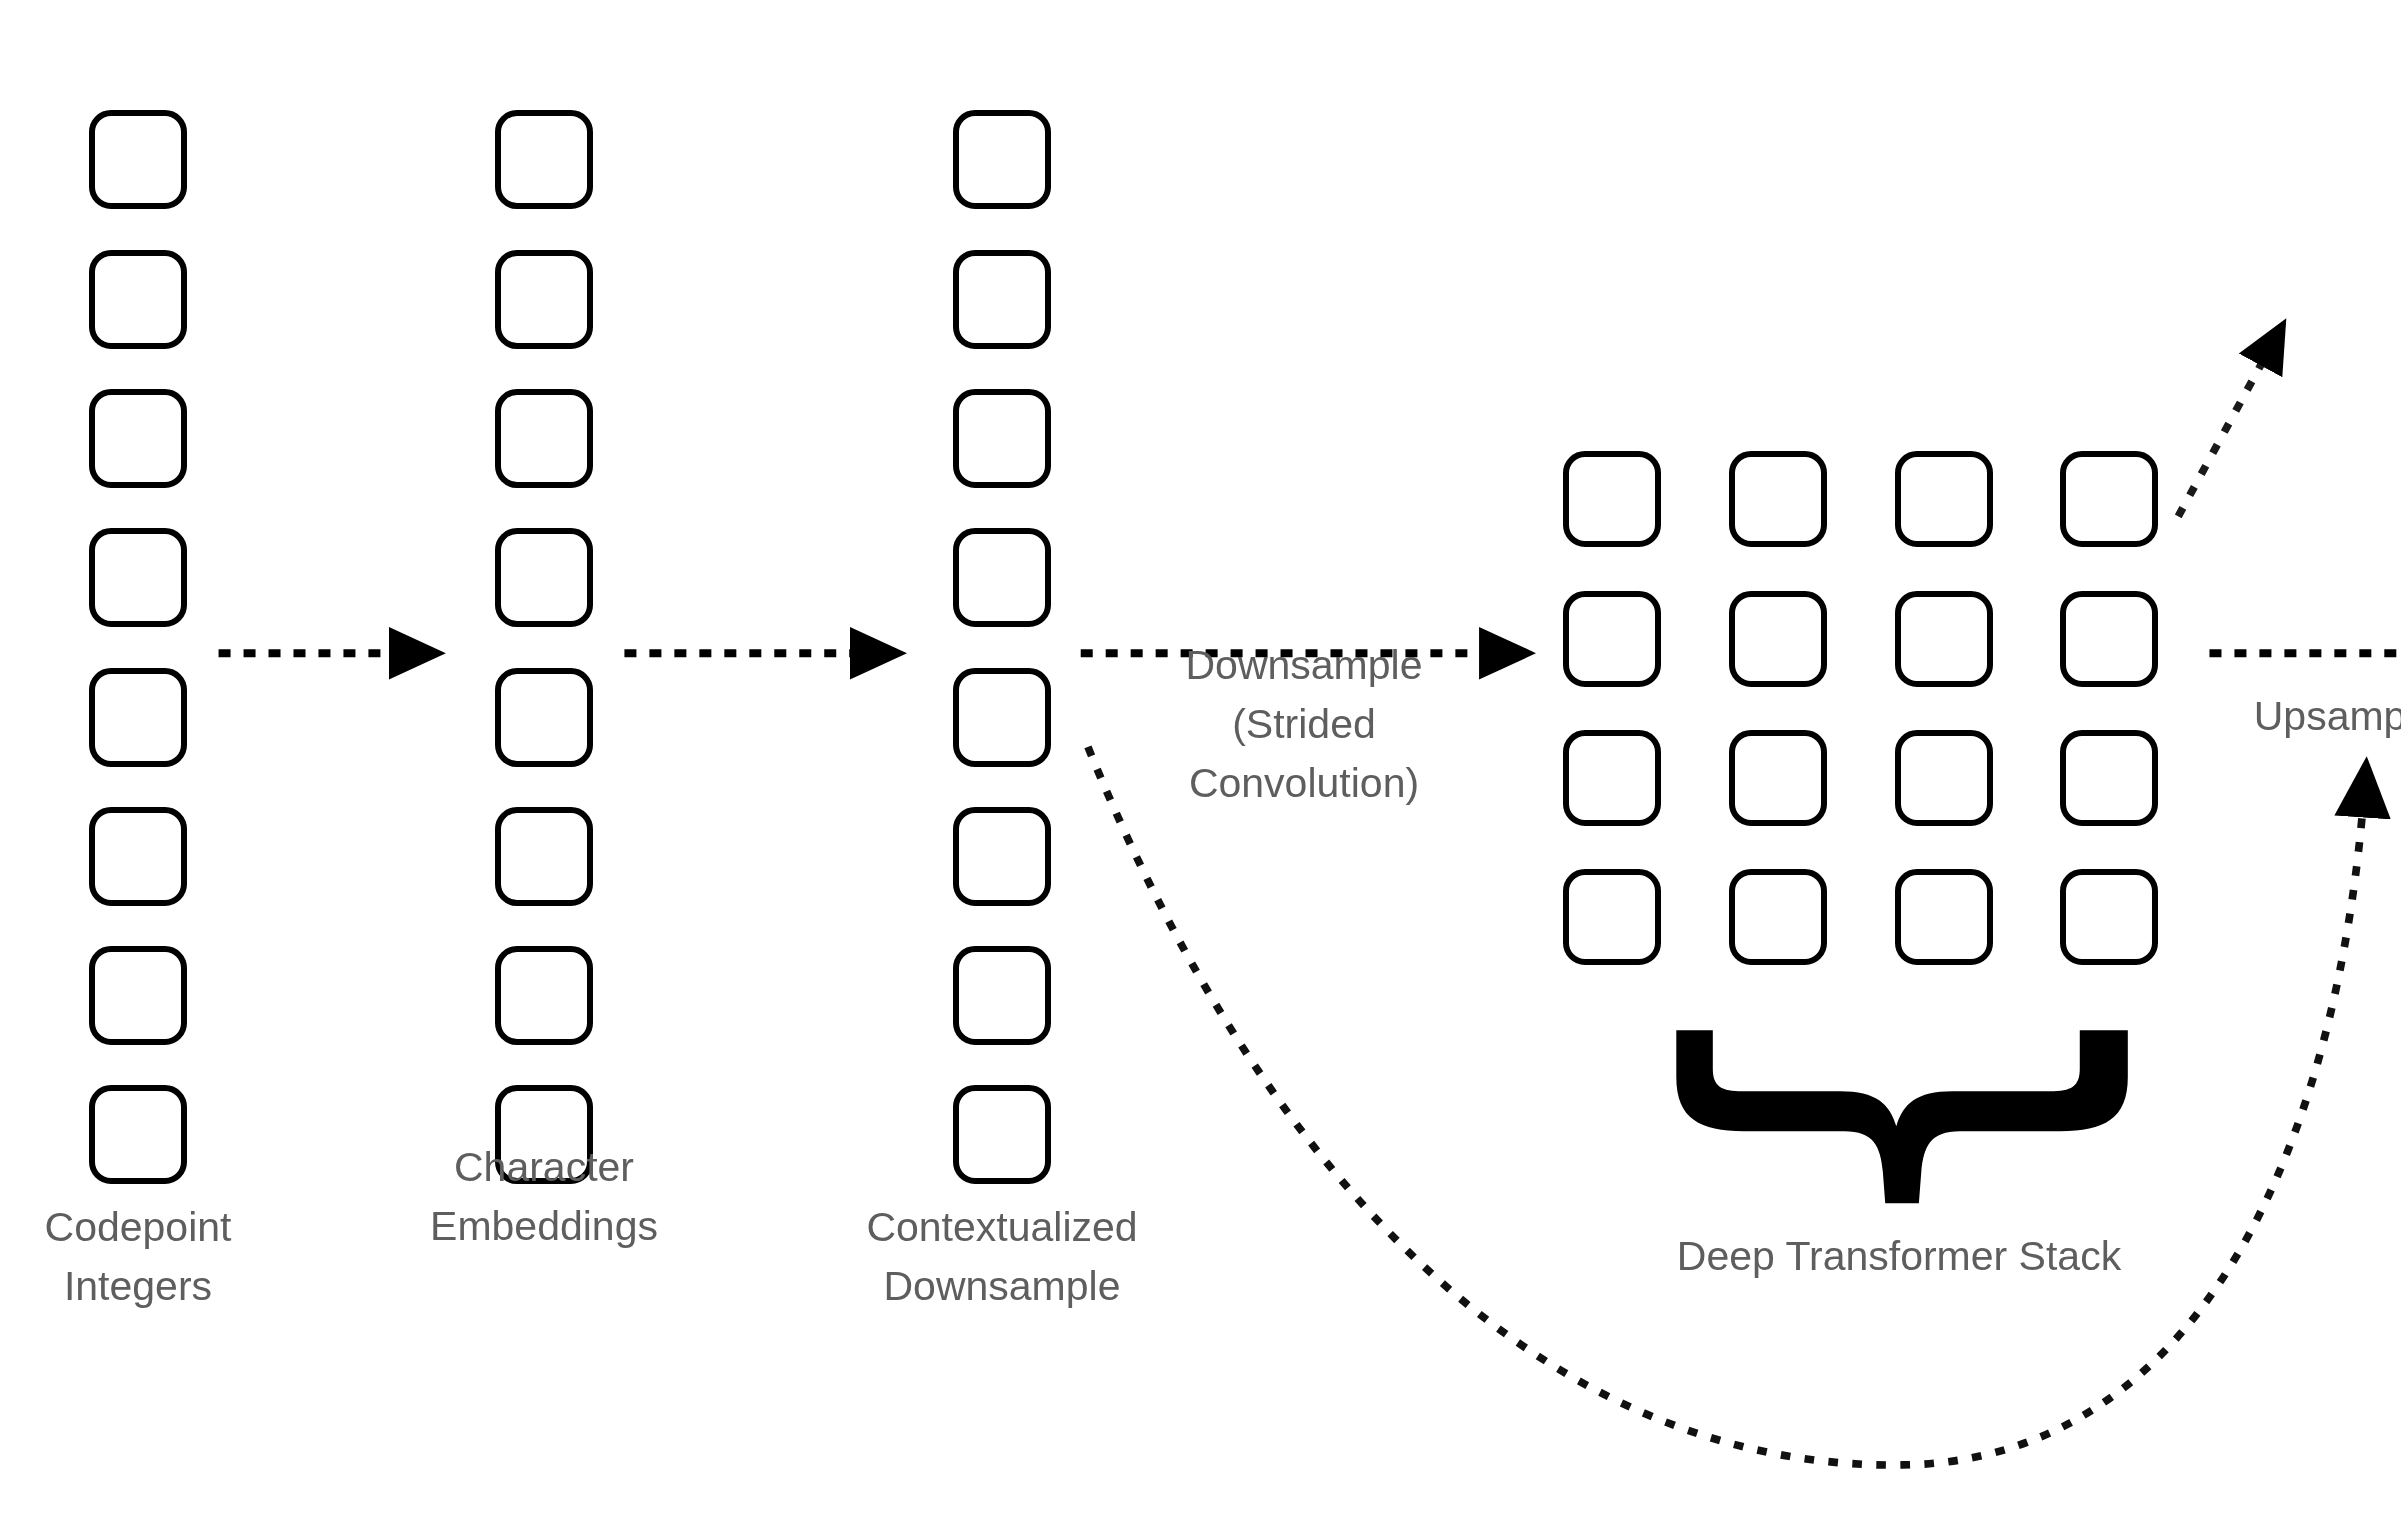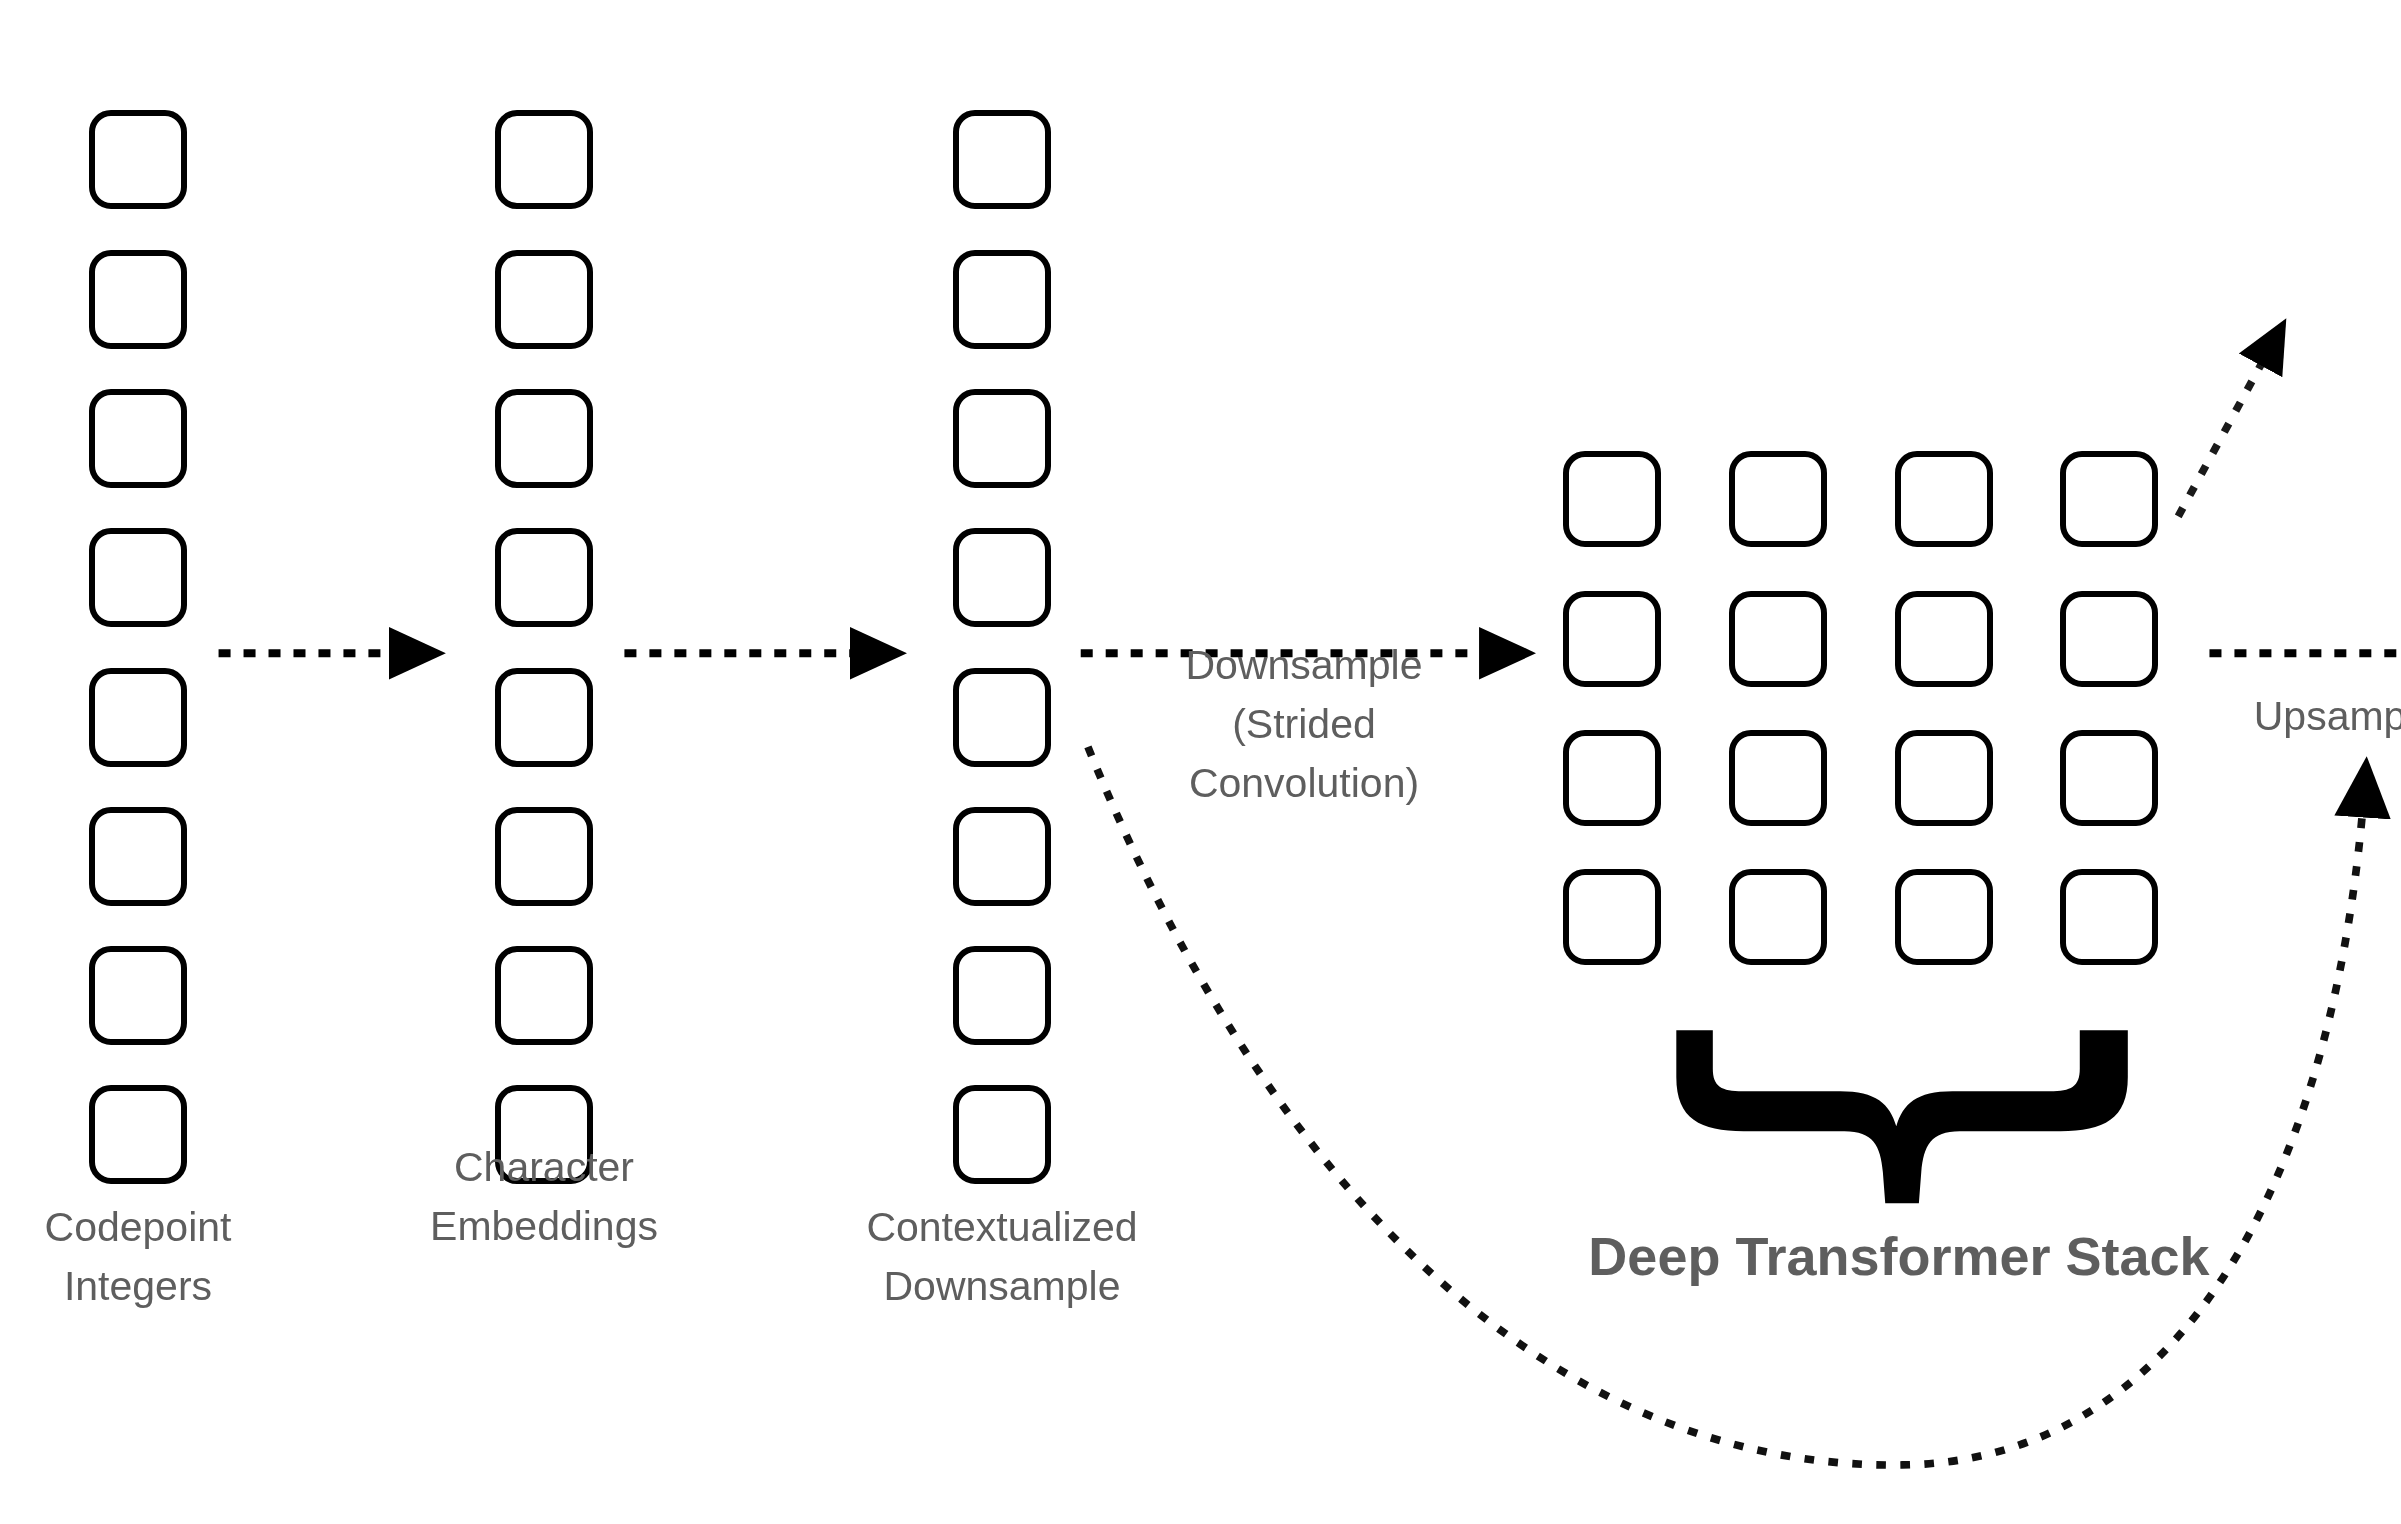--- a/index.html
+++ b/index.html
@@ -26,21 +26,21 @@
   .txt{
     position:absolute;
     color:#5e5e5e;
     font-size:41px;
     line-height:59px;
     text-align:center;
     white-space:pre;
     letter-spacing:0px;
   }
   .txt.lbl{}
-  .txt.stackcap{font-size:54px;font-weight:bold;}
+  .txt.stackcap{font-size:41px;}
 </style>
 </head>
 <body>
 
 <div id="stage">
 
   <svg id="svgroot" viewBox="0 0 6885 3175" xmlns="http://www.w3.org/2000/svg">
     <defs>
       <marker id="ah" viewBox="0 0 10 10" refX="7.2" refY="5" markerWidth="7" markerHeight="7" orient="auto-start-reverse" markerUnits="strokeWidth">
         <path d="M 0 0.4 L 10 5 L 0 9.6 z" fill="#000"></path>

